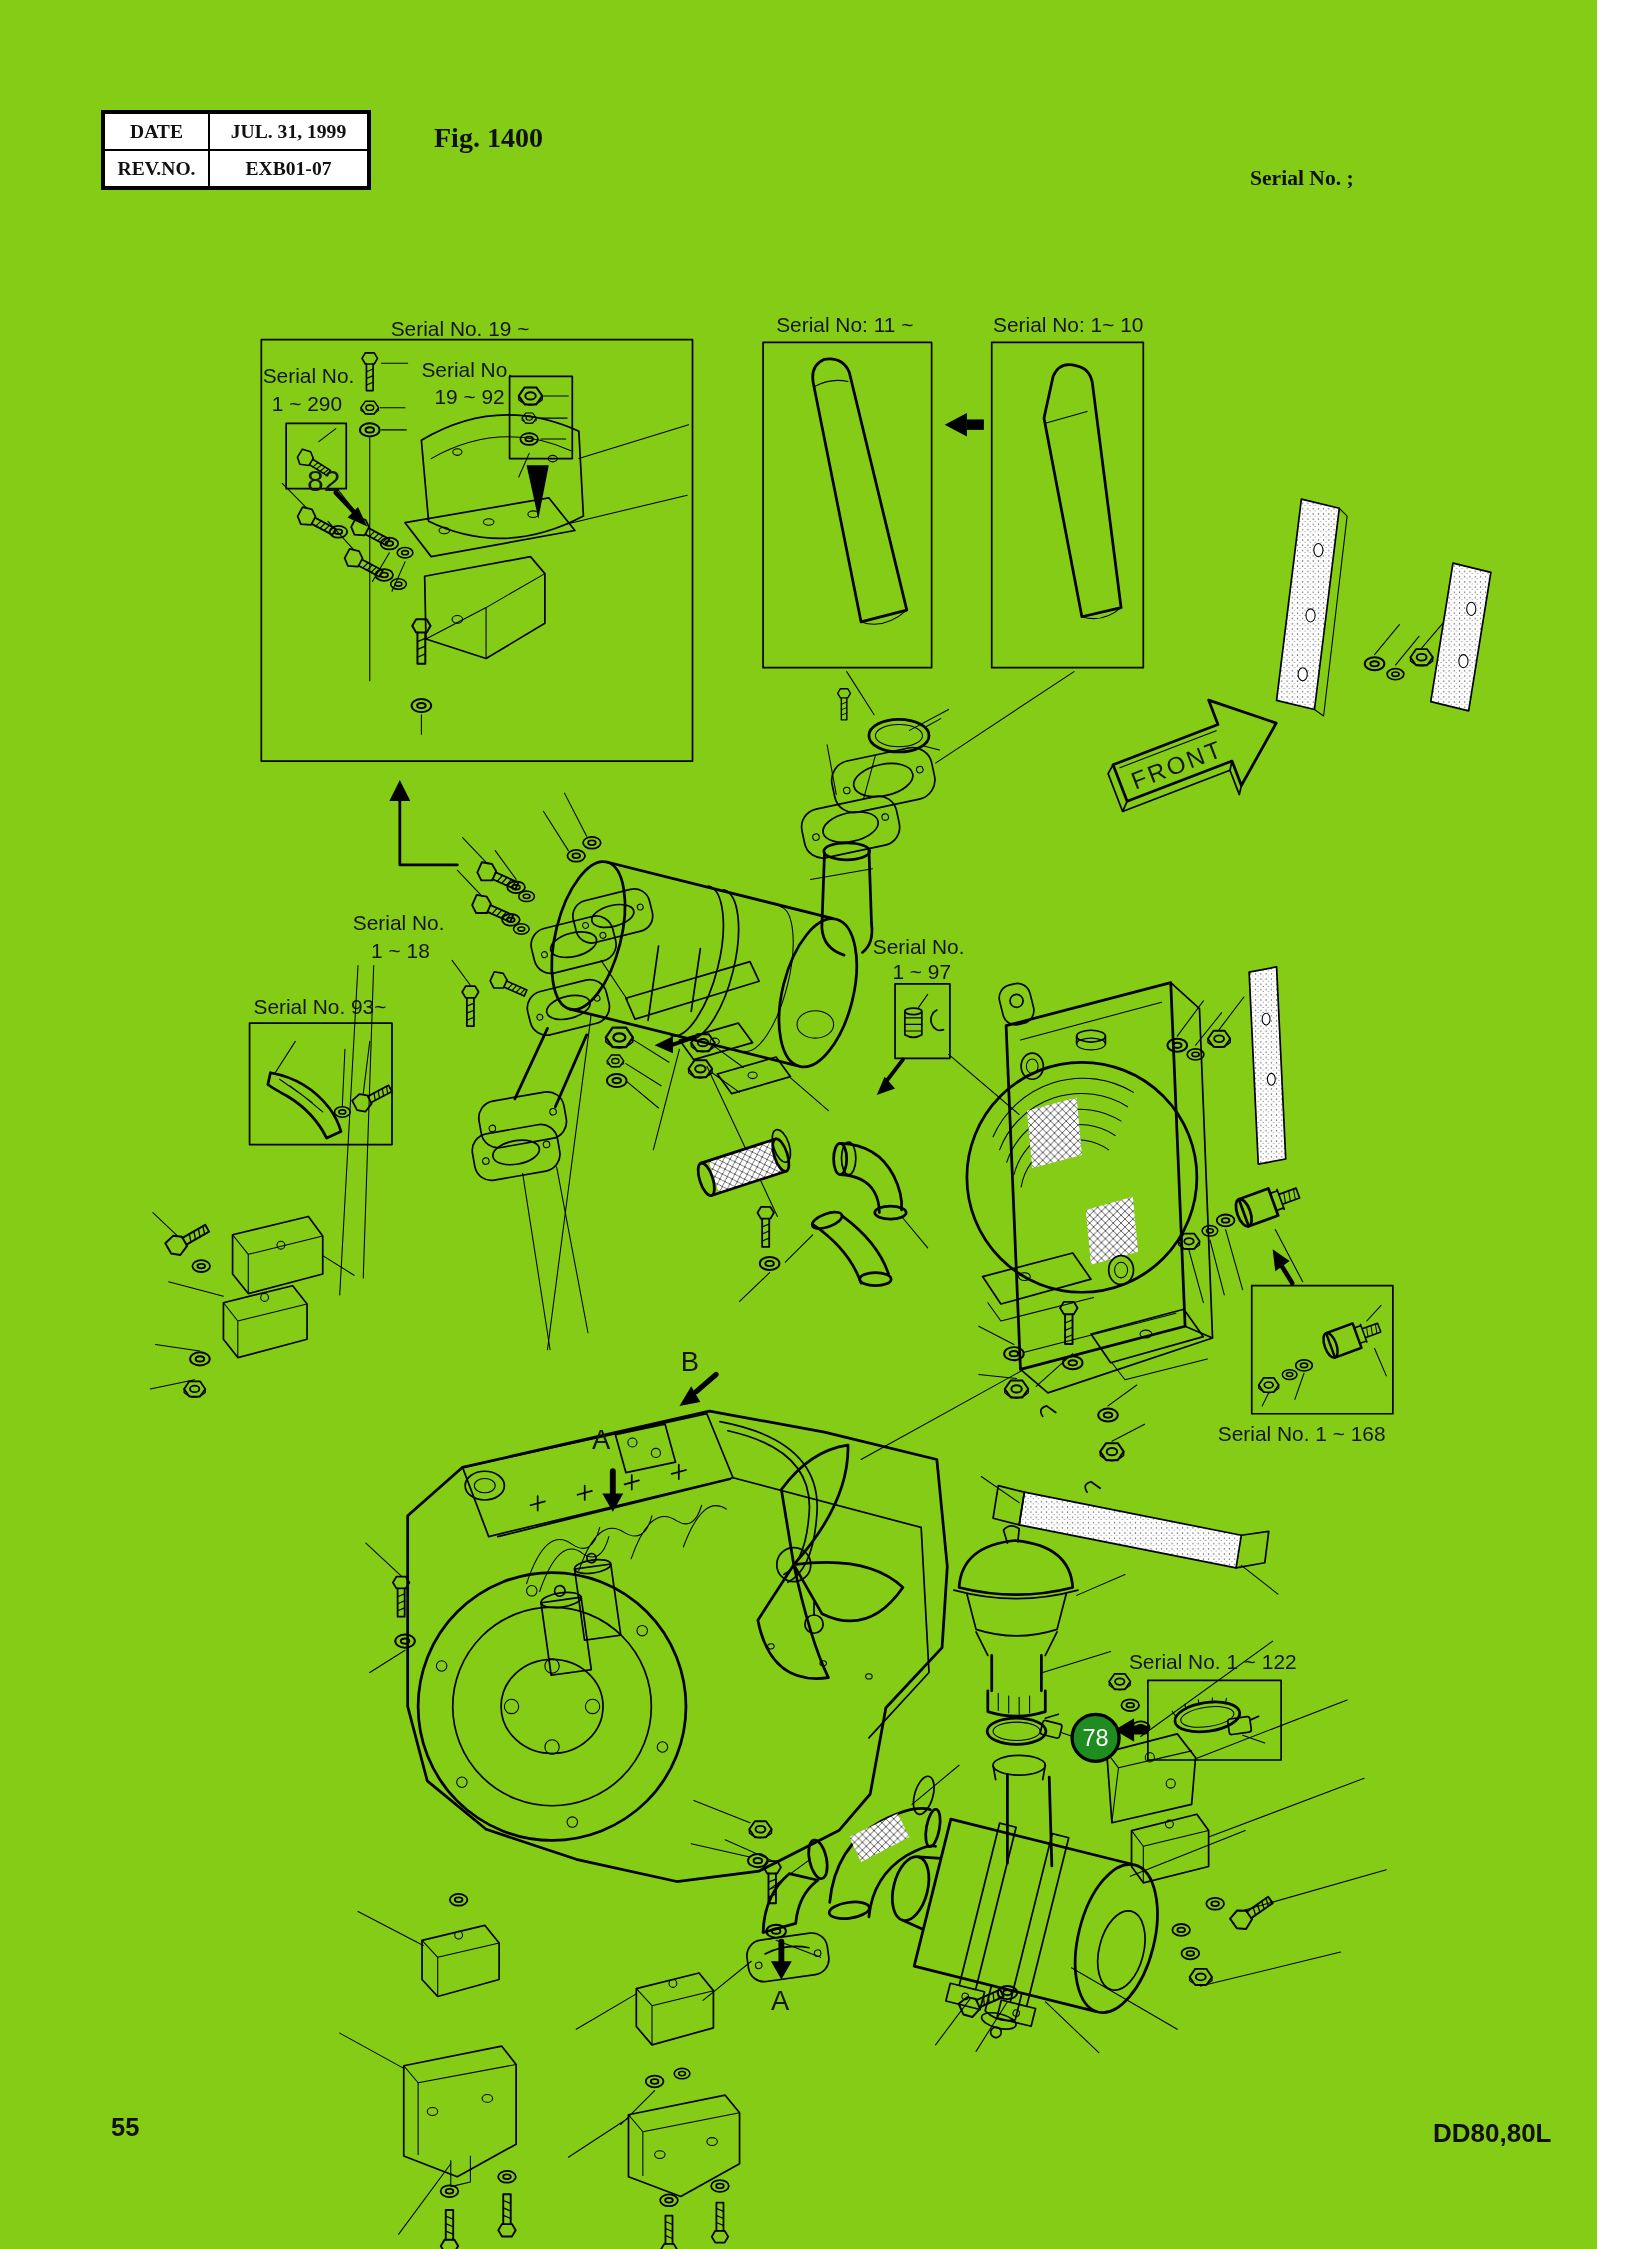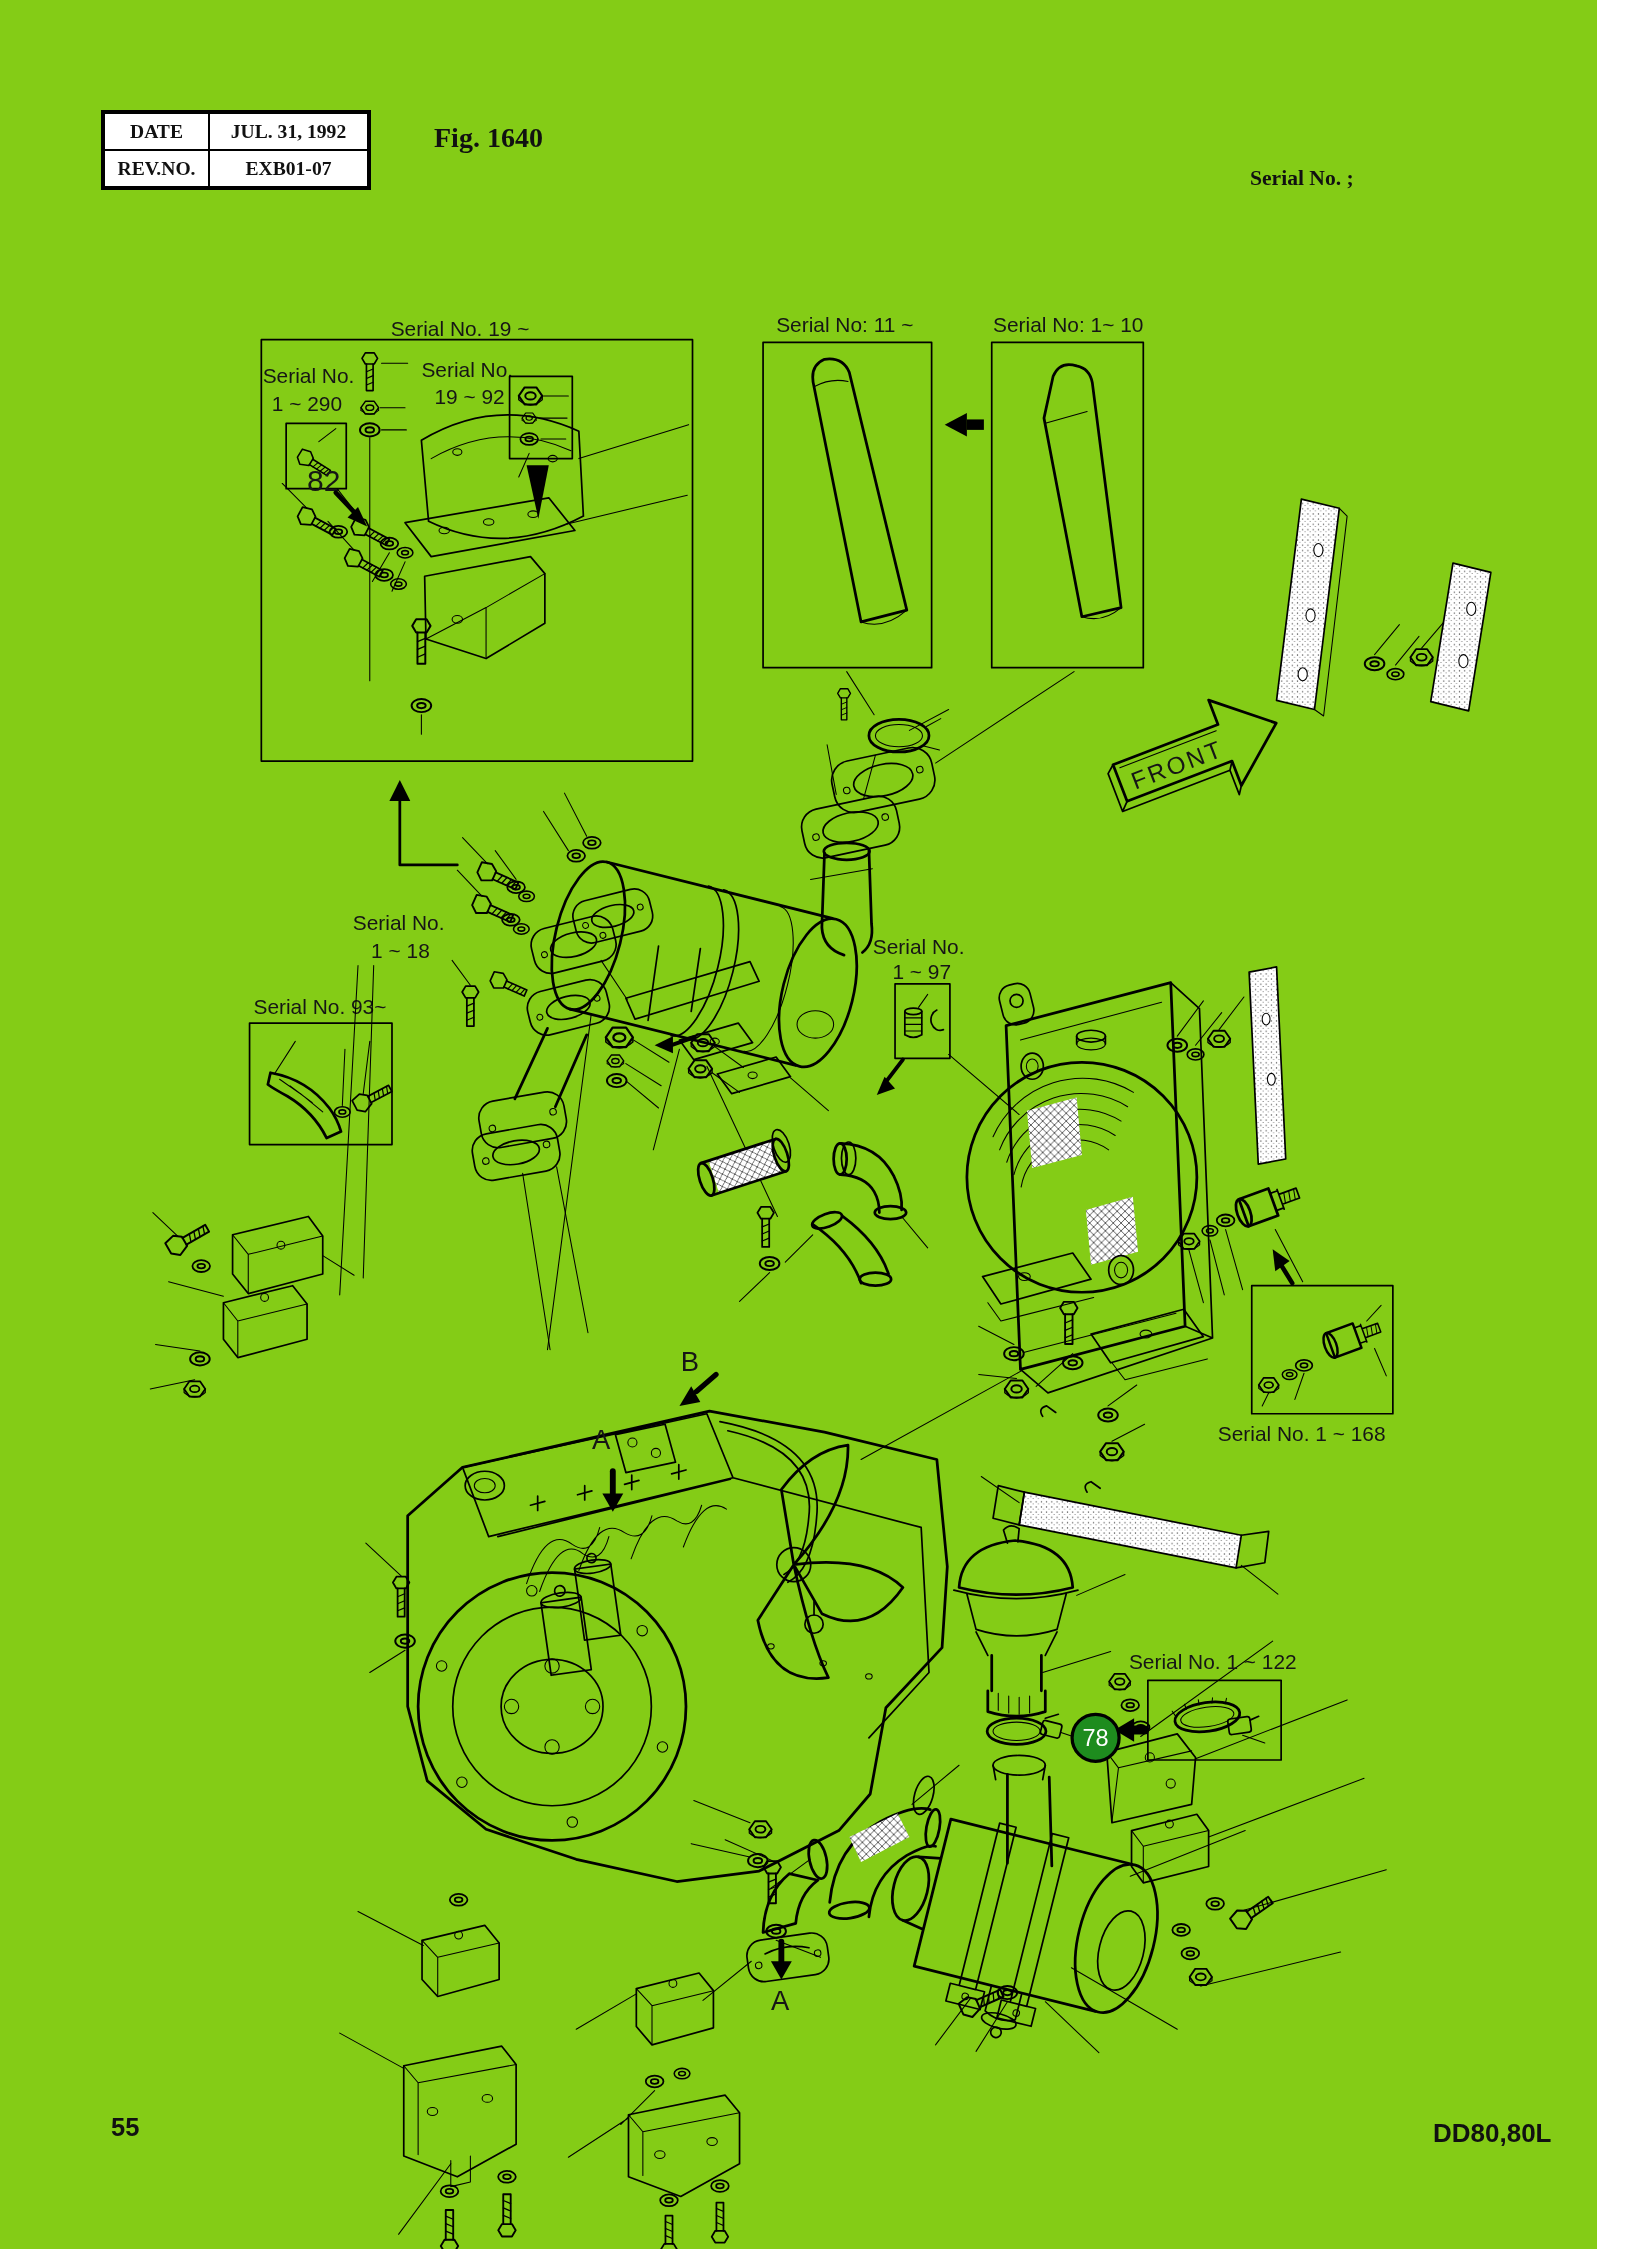--- a/index.html
+++ b/index.html
@@ -26,25 +26,25 @@
   .med{stroke-width:2.6;}
   .thick{stroke-width:4.2;}
 </style>
 </head>
 <body>
 
 <div class="page">
 
   <div class="revtable">
     <div class="cell">DATE</div>
-    <div class="cell">JUL. 31, 1992</div>
+    <div class="cell">JUL. 31, 1999</div>
     <div class="cell">REV.NO.</div>
     <div class="cell">EXB01-07</div>
   </div>
-  <div class="fig">Fig. 1640</div>
+  <div class="fig">Fig. 1400</div>
   <div class="serialnote">Serial No. ;</div>
 
   <svg class="diagram" width="1647" height="2250" viewBox="0 0 2521 3444">
     <defs>
       <g id="washer">
           <ellipse rx="15" ry="10"></ellipse>
           <ellipse rx="6.5" ry="4"></ellipse>
         </g>
       <g id="nut">
           <polygon points="-18,0 -9,-13 9,-13 18,0 9,13 -9,13"></polygon>

